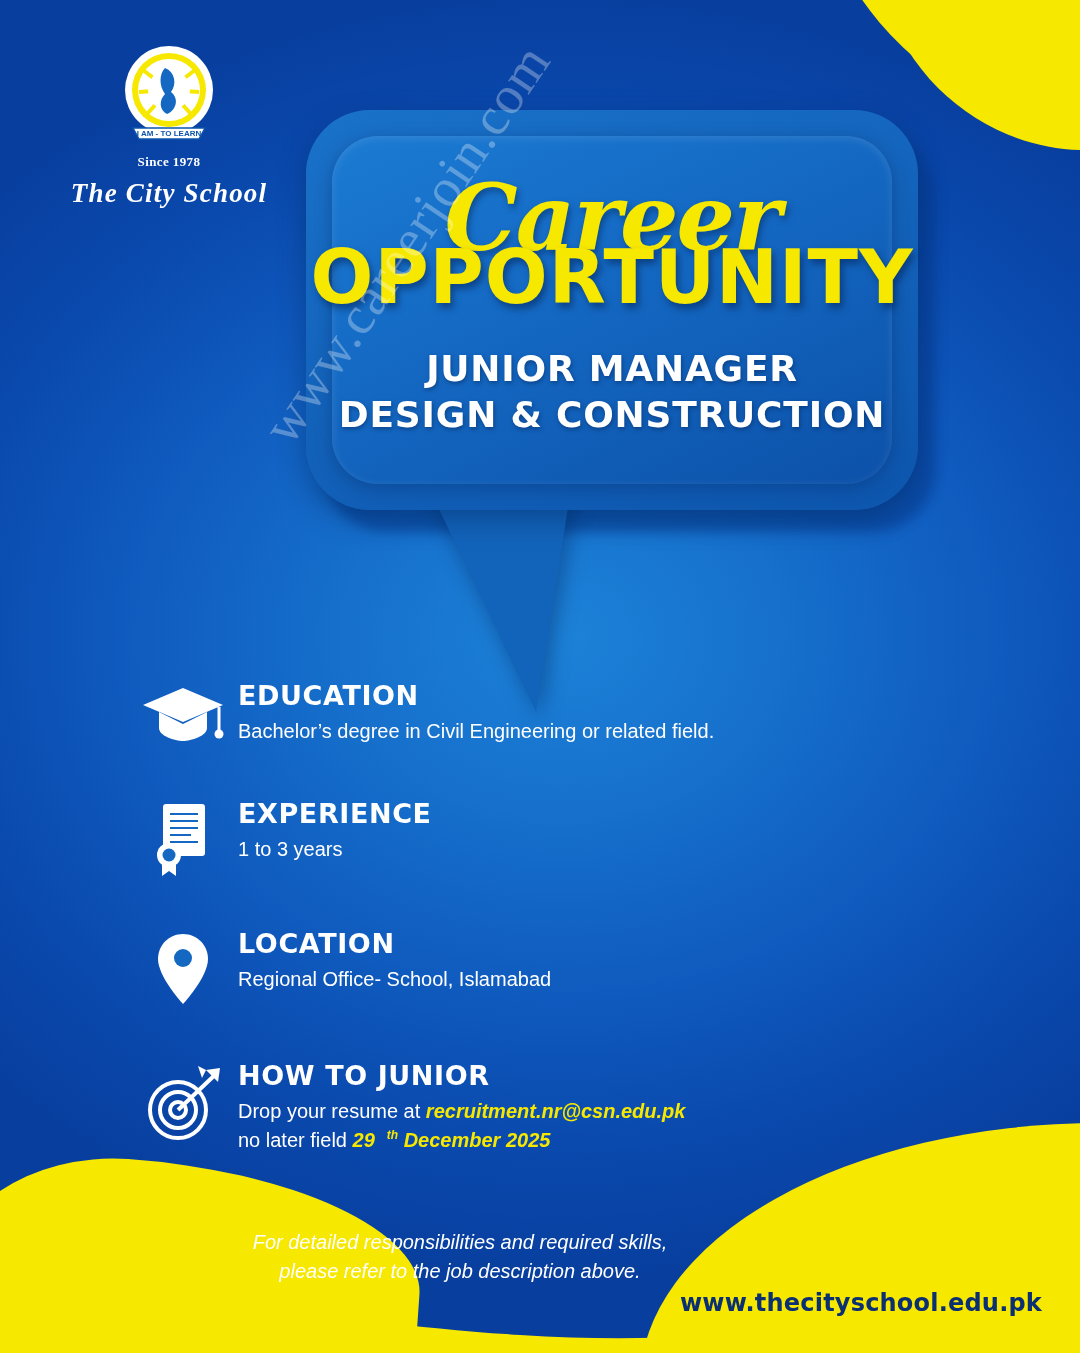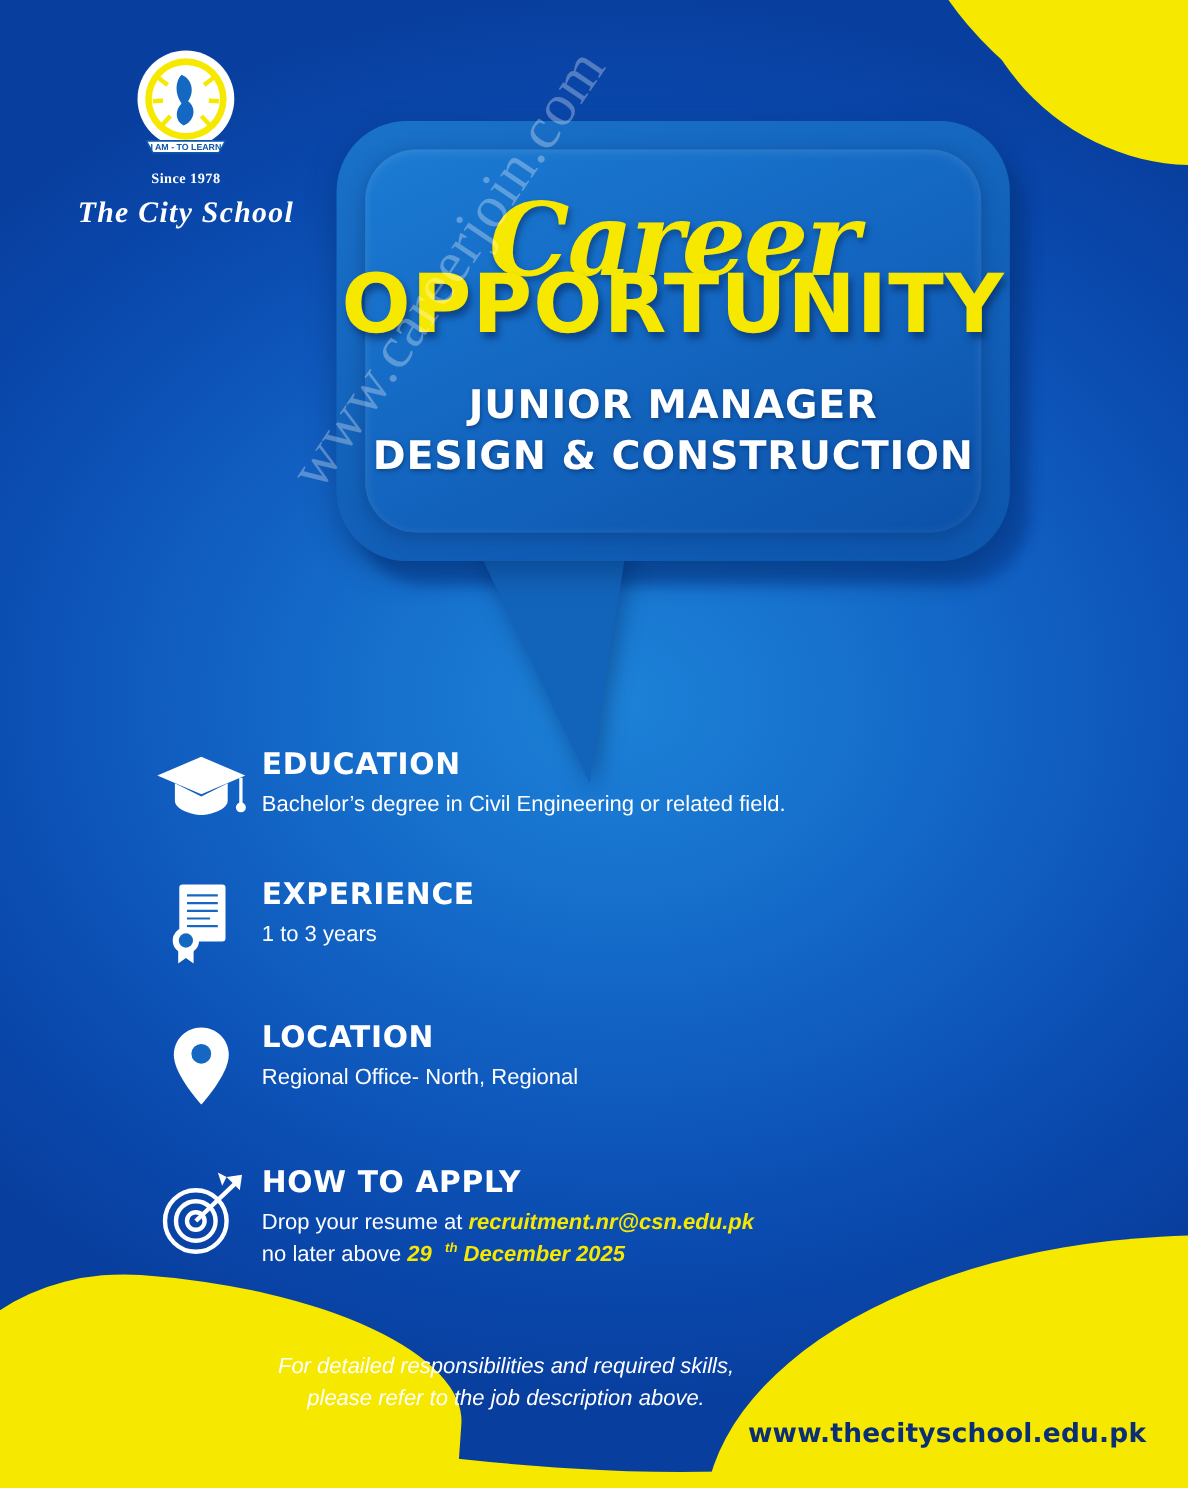--- a/index.html
+++ b/index.html
@@ -369,42 +369,42 @@
 
     <div class="info-row">
       <div class="info-icon">
         <svg width="58" height="76" viewBox="0 0 58 76" aria-hidden="true">
           <path d="M29 2 C15 2 4 13 4 27 C4 45 29 72 29 72 C29 72 54 45 54 27 C54 13 43 2 29 2 Z" fill="#ffffff"></path>
           <circle cx="29" cy="26" r="9" fill="#1468c2"></circle>
         </svg>
       </div>
       <div class="info-body">
         <div class="info-head">LOCATION</div>
-        <div class="info-text">Regional Office- North, Regional</div>
+        <div class="info-text">Regional Office- School, Islamabad</div>
       </div>
     </div>
 
     <div class="info-row">
       <div class="info-icon">
         <svg width="86" height="80" viewBox="0 0 86 80" aria-hidden="true">
           <circle cx="38" cy="46" r="28" fill="none" stroke="#ffffff" stroke-width="4"></circle>
           <circle cx="38" cy="46" r="18" fill="none" stroke="#ffffff" stroke-width="4"></circle>
           <circle cx="38" cy="46" r="8" fill="none" stroke="#ffffff" stroke-width="4"></circle>
           <line x1="38" y1="46" x2="78" y2="8" stroke="#ffffff" stroke-width="4"></line>
           <path d="M66 6 L80 4 L78 18 Z" fill="#ffffff"></path>
           <path d="M58 2 L66 6 L62 14 Z" fill="#ffffff"></path>
         </svg>
       </div>
       <div class="info-body">
-        <div class="info-head">HOW TO APPLY</div>
+        <div class="info-head">HOW TO JUNIOR</div>
         <div class="info-text">
           <span>Drop your resume at </span><em>recruitment.nr@csn.edu.pk</em>
         </div>
         <div class="info-text">
-          <span>no later above </span><em><span>29</span><span class="sup">th</span><span> December 2025</span></em>
+          <span>no later field </span><em><span>29</span><span class="sup">th</span><span> December 2025</span></em>
         </div>
       </div>
     </div>
 
   </div>
 
   <div class="footer-note">
     <div>For detailed responsibilities and required skills,</div>
     <div>please refer to the job description above.</div>
   </div>

